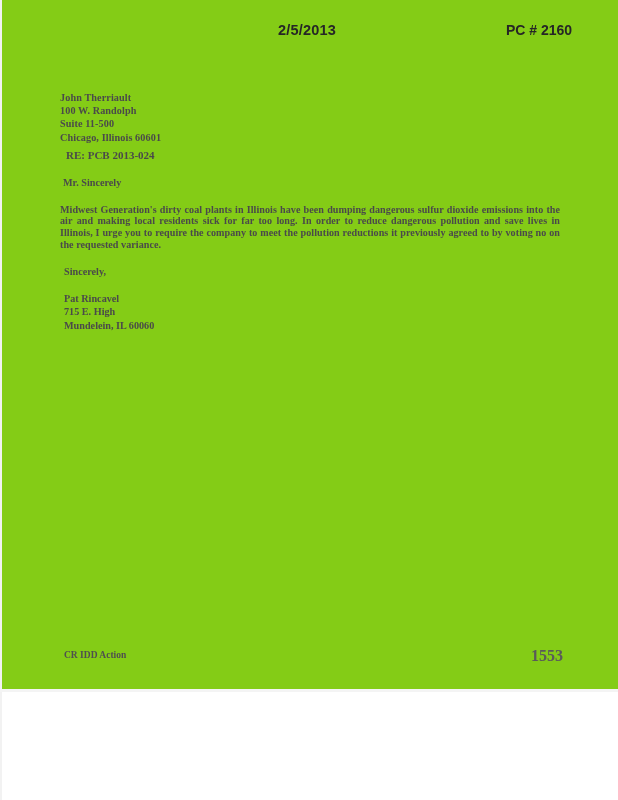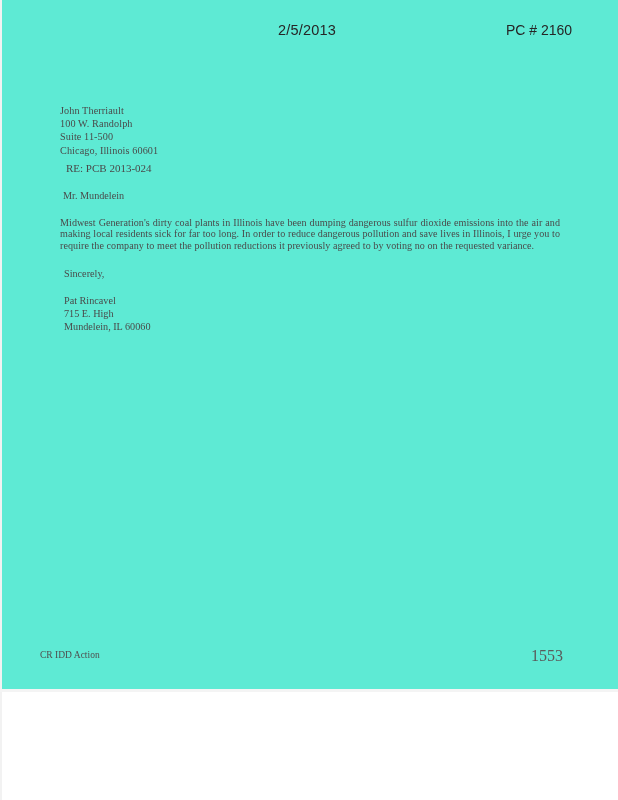--- a/index.html
+++ b/index.html
@@ -11,22 +11,23 @@
     width: 618px;
     height: 800px;
     overflow: hidden;
     font-family: "Liberation Serif", serif;
     color: #1a1a1a;
   }
   .page {
     position: relative;
     width: 618px;
     height: 692px;
-    background: #5eead4;
+    background: #84cc16;
     box-sizing: border-box;
+    font-weight: bold;
   }
   
   .scan-edge-left {
     position: absolute;
     left: 0; top: 0;
     width: 2px; height: 800px;
     background: #f2f2f2;
   }
   .scan-edge-bottom {
     position: absolute;
@@ -57,21 +58,21 @@
     top: 0;
     font-size: 14px;
     color: #262626;
     font-family: "Liberation Sans", sans-serif;
     white-space: nowrap;
   }
 
   .letter {
     position: absolute;
     left: 60px;
-    top: 104px;
+    top: 91px;
     width: 505px;
   }
 
   .blurred {
     color: #4a4a4a;
     filter: blur(0.45px);
     -webkit-filter: blur(0.45px);
   }
 
   .addr-block {
@@ -127,21 +128,21 @@
 
   .footer {
     position: absolute;
     bottom: 0;
     left: 0;
     width: 618px;
     height: 70px;
   }
   .footer .stamp {
     position: absolute;
-    left: 40px;
+    left: 64px;
     top: 28px;
     font-size: 9.5px;
     color: #4f4f4f;
     filter: blur(0.5px);
     -webkit-filter: blur(0.5px);
     white-space: nowrap;
   }
   .footer .pagenum {
     position: absolute;
     right: 55px;
@@ -169,21 +170,21 @@
 
     <div class="addr-block blurred">
       <div>John Therriault</div>
       <div>100 W. Randolph</div>
       <div>Suite 11-500</div>
       <div>Chicago, Illinois 60601</div>
     </div>
 
     <div class="re-line blurred">RE: PCB 2013-024</div>
 
-    <div class="salutation blurred">Mr. Mundelein</div>
+    <div class="salutation blurred">Mr. Sincerely</div>
 
     <div class="body-para blurred">Midwest Generation's dirty coal plants in Illinois have been dumping dangerous sulfur dioxide emissions into the air and making local residents sick for far too long. In order to reduce dangerous pollution and save lives in Illinois, I urge you to require the company to meet the pollution reductions it previously agreed to by voting no on the requested variance.</div>
 
     <div class="closing blurred">Sincerely,</div>
 
     <div class="sig-block blurred">
       <div>Pat Rincavel</div>
       <div>715 E. High</div>
       <div>Mundelein, IL 60060</div>
     </div>

